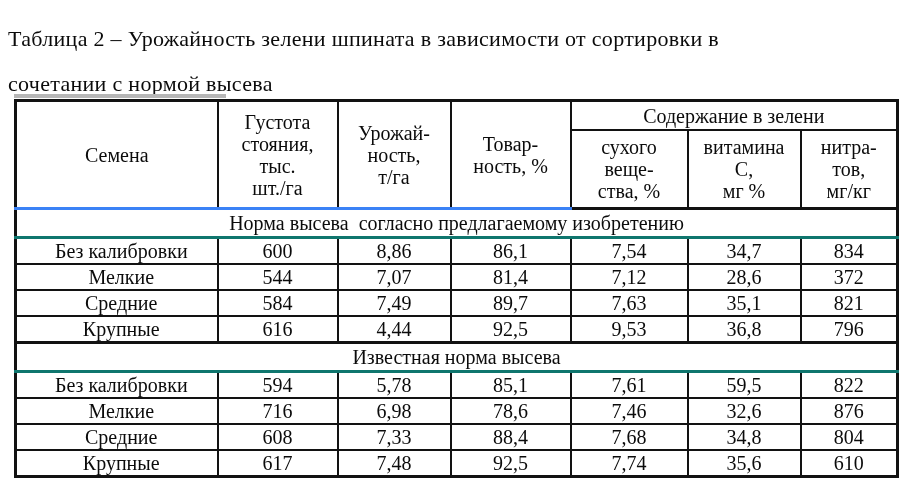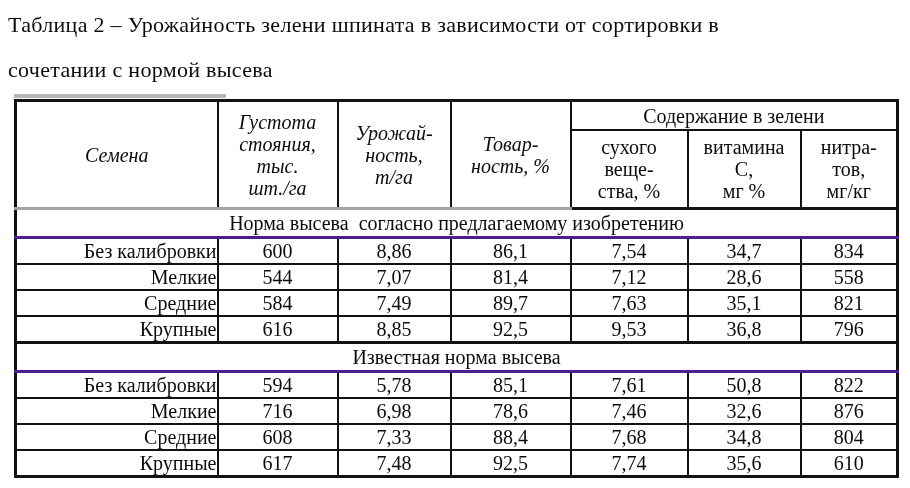--- a/index.html
+++ b/index.html
@@ -6,21 +6,21 @@
   body {
     width: 910px; height: 488px;
     background: #ffffff;
     color: #0b0b0b;
     font-family: "Liberation Serif", serif;
     overflow: hidden;
     position: relative;
   }
   .caption {
     position: absolute;
-    left: 8px; top: 2px;
+    left: 8px; top: 16px;
     width: 880px;
     font-size: 22px;
     line-height: 45px;
     letter-spacing: 0.3px;
     white-space: pre-line;
   }
   .scan-smudge {
     position: absolute;
     left: 14px; top: 94px;
     width: 212px; height: 4px;
@@ -43,31 +43,31 @@
     margin: 0;
     font-weight: normal;
     text-align: center;
     vertical-align: middle;
     font-size: 20px;
     line-height: 22px;
     overflow: hidden;
   }
   .pre { white-space: pre-line; }
   tr.h1 th.group { height: 27px; text-align: center; }
-  thead th[rowspan] { border-bottom: 3px solid #a3a3a3; font-style: italic; }
+  thead th[rowspan] { border-bottom: 3px solid #3b82f6; }
   tr.h2 th { height: 76px; }
   tr.section td {
     height: 26px;
     border-top: 3px solid #121212;
-    border-bottom: 3px solid #4c1d95;
+    border-bottom: 3px solid #0f766e;
     white-space: pre-wrap;
   }
   tbody tr.data td { height: 24px; }
   td.seeds {
-    text-align: right;
+    text-align: center;
     padding-left: 9px;
   }
 </style>
 </head>
 <body>
 
 <div class="caption">Таблица 2 – Урожайность зелени шпината в зависимости от сортировки в
 сочетании с нормой высева</div>
 <div class="scan-smudge"></div>
 
@@ -122,51 +122,51 @@
         <td>34,7</td>
         <td>834</td>
       </tr>
       <tr class="data">
         <td class="seeds">Мелкие</td>
         <td>544</td>
         <td>7,07</td>
         <td>81,4</td>
         <td>7,12</td>
         <td>28,6</td>
-        <td>558</td>
+        <td>372</td>
       </tr>
       <tr class="data">
         <td class="seeds">Средние</td>
         <td>584</td>
         <td>7,49</td>
         <td>89,7</td>
         <td>7,63</td>
         <td>35,1</td>
         <td>821</td>
       </tr>
       <tr class="data">
         <td class="seeds">Крупные</td>
         <td>616</td>
-        <td>8,85</td>
+        <td>4,44</td>
         <td>92,5</td>
         <td>9,53</td>
         <td>36,8</td>
         <td>796</td>
       </tr>
 
       <tr class="section">
         <td colspan="7">Известная норма высева</td>
       </tr>
       <tr class="data">
         <td class="seeds">Без калибровки</td>
         <td>594</td>
         <td>5,78</td>
         <td>85,1</td>
         <td>7,61</td>
-        <td>50,8</td>
+        <td>59,5</td>
         <td>822</td>
       </tr>
       <tr class="data">
         <td class="seeds">Мелкие</td>
         <td>716</td>
         <td>6,98</td>
         <td>78,6</td>
         <td>7,46</td>
         <td>32,6</td>
         <td>876</td>

